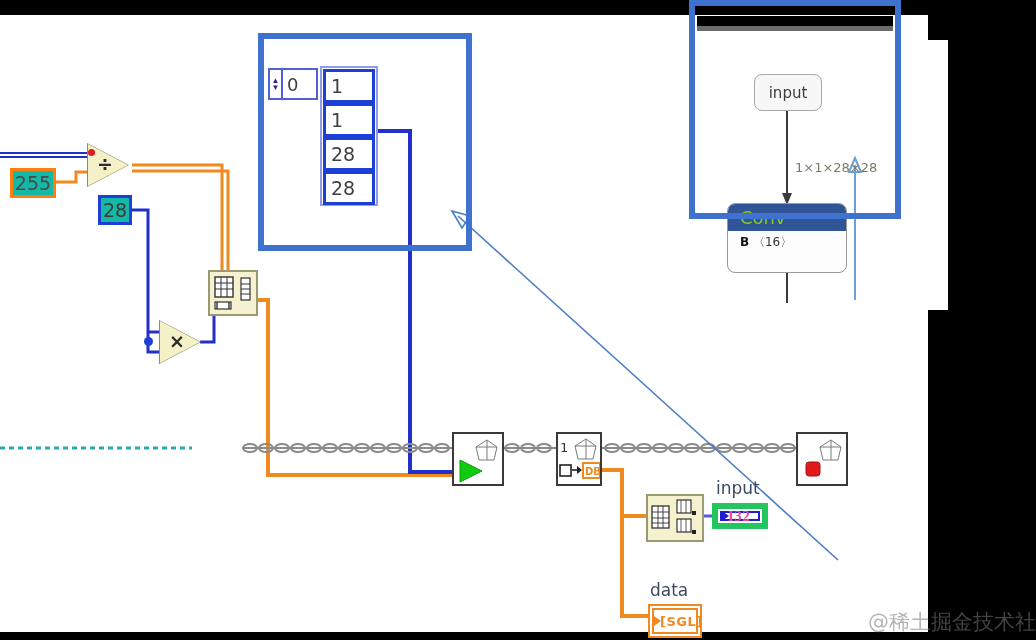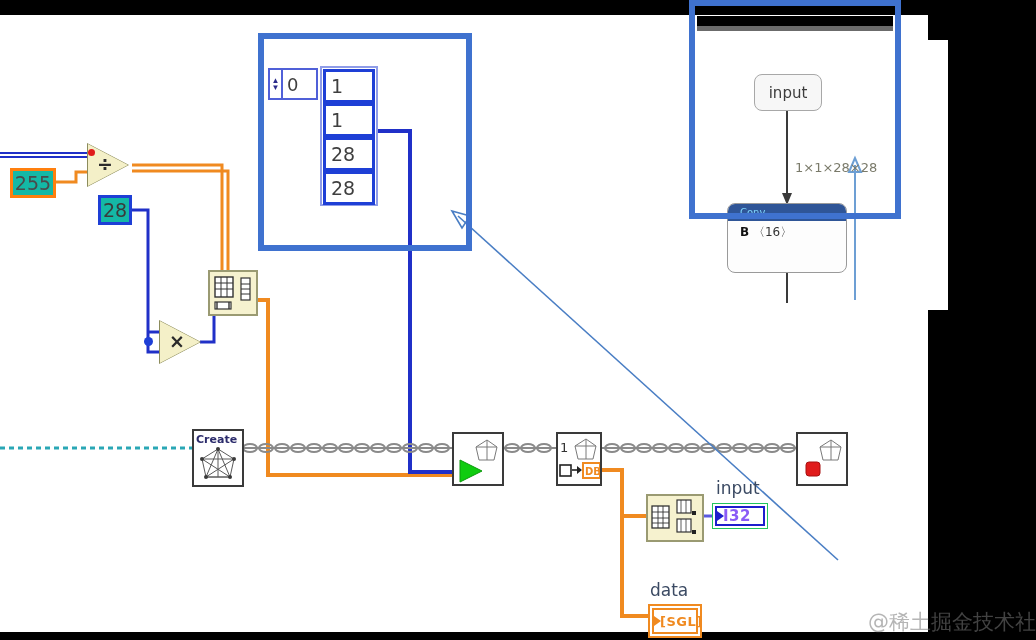--- a/index.html
+++ b/index.html
@@ -131,21 +131,21 @@
 
   
   .term {
     position: absolute;
     box-sizing: border-box;
     display: flex; align-items: center;
     font-family: "DejaVu Sans", sans-serif;
     font-weight: bold;
     background: #ffffff;
   }
-  .term.i32 { border: 1px solid #22c55e; color: #8b5cf6; font-size: 15px; }
+  .term.i32 { border: 6px solid #22c55e; color: #ec4899; font-size: 15px; font-family: Liberation Serif, serif; }
   .term.i32 .inner {
     position:absolute; left:2px; top:2px; right:2px; bottom:2px;
     border: 2px solid #1e1ecd;
   }
   .term.sgl { border: 2px solid #f08a20; color: #f08a20; font-size: 13px; }
   .term.sgl .inner {
     position:absolute; left:2px; top:2px; right:2px; bottom:2px;
     border: 2px solid #f08a20;
   }
   .term-label {
@@ -188,23 +188,23 @@
   .nn-conv {
     position: absolute;
     box-sizing: border-box;
     border-radius: 8px;
     overflow: hidden;
     border: 1px solid #9a9a9a;
     background: #fdfdfd;
   }
   .nn-conv-head {
     background: #2f5597;
-    color: #7dd3fc;
-    font-family: "DejaVu Sans", sans-serif;
-    font-size: 10px;
+    color: #84cc16;
+    font-family: "DejaVu Sans", sans-serif;
+    font-size: 18px;
     padding: 3px 0 3px 12px;
   }
   .nn-conv-row {
     font-family: "DejaVu Sans", sans-serif;
     font-size: 12px;
     color: #333;
     padding: 3px 0 3px 12px;
   }
   .nn-conv-row b { color: #111; }
   .nn-edge-label {
@@ -360,40 +360,20 @@
 
   <div class="arr-cells" style="left:320px; top:66px; width:58px; height:140px;">
     <div class="arr-cell" style="height:34px;">1</div>
     <div class="arr-cell" style="height:34px;">1</div>
     <div class="arr-cell" style="height:34px;">28</div>
     <div class="arr-cell" style="height:34px;">28</div>
   </div>
 
   <div class="hl-box" style="left:258px; top:33px; width:214px; height:218px;"></div>
 
-  <div class="subvi" style="left:192px; top:429px; width:52px; height:58px;">
-    <svg width="48" height="54" style="position:absolute;left:0;top:0;">
-      <text x="2" y="12" font-family="DejaVu Sans, sans-serif" font-size="11" font-weight="bold" fill="#2b2b6b">Create</text>
-      <g stroke="#5a5a5a" stroke-width="1" fill="none">
-        <polygon points="24,18 40,28 36,46 12,46 8,28"></polygon>
-        <polygon points="24,18 36,46 12,46"></polygon>
-        <line x1="24" y1="18" x2="24" y2="46"></line>
-        <line x1="8" y1="28" x2="40" y2="28"></line>
-        <line x1="8" y1="28" x2="36" y2="46"></line>
-        <line x1="40" y1="28" x2="12" y2="46"></line>
-      </g>
-      <g fill="#3a3a3a">
-        <circle cx="24" cy="18" r="2"></circle>
-          <circle cx="40" cy="28" r="2"></circle>
-        <circle cx="36" cy="46" r="2"></circle>
-          <circle cx="12" cy="46" r="2"></circle>
-        <circle cx="8" cy="28" r="2"></circle>
-      </g>
-    </svg>
-  </div>
 
   <div class="subvi" style="left:452px; top:432px; width:52px; height:54px;">
     <svg width="48" height="50" style="position:absolute;left:0;top:0;">
       <g stroke="#7a7a7a" stroke-width="1" fill="none">
         <polygon points="33,6 43,13 40,26 25,26 22,13"></polygon>
         <line x1="33" y1="6" x2="33" y2="26"></line>
         <line x1="22" y1="13" x2="43" y2="13"></line>
       </g>
       <polygon points="6,26 6,48 28,37" fill="#10cc10" stroke="#0a9a0a" stroke-width="1"></polygon>
     </svg>

